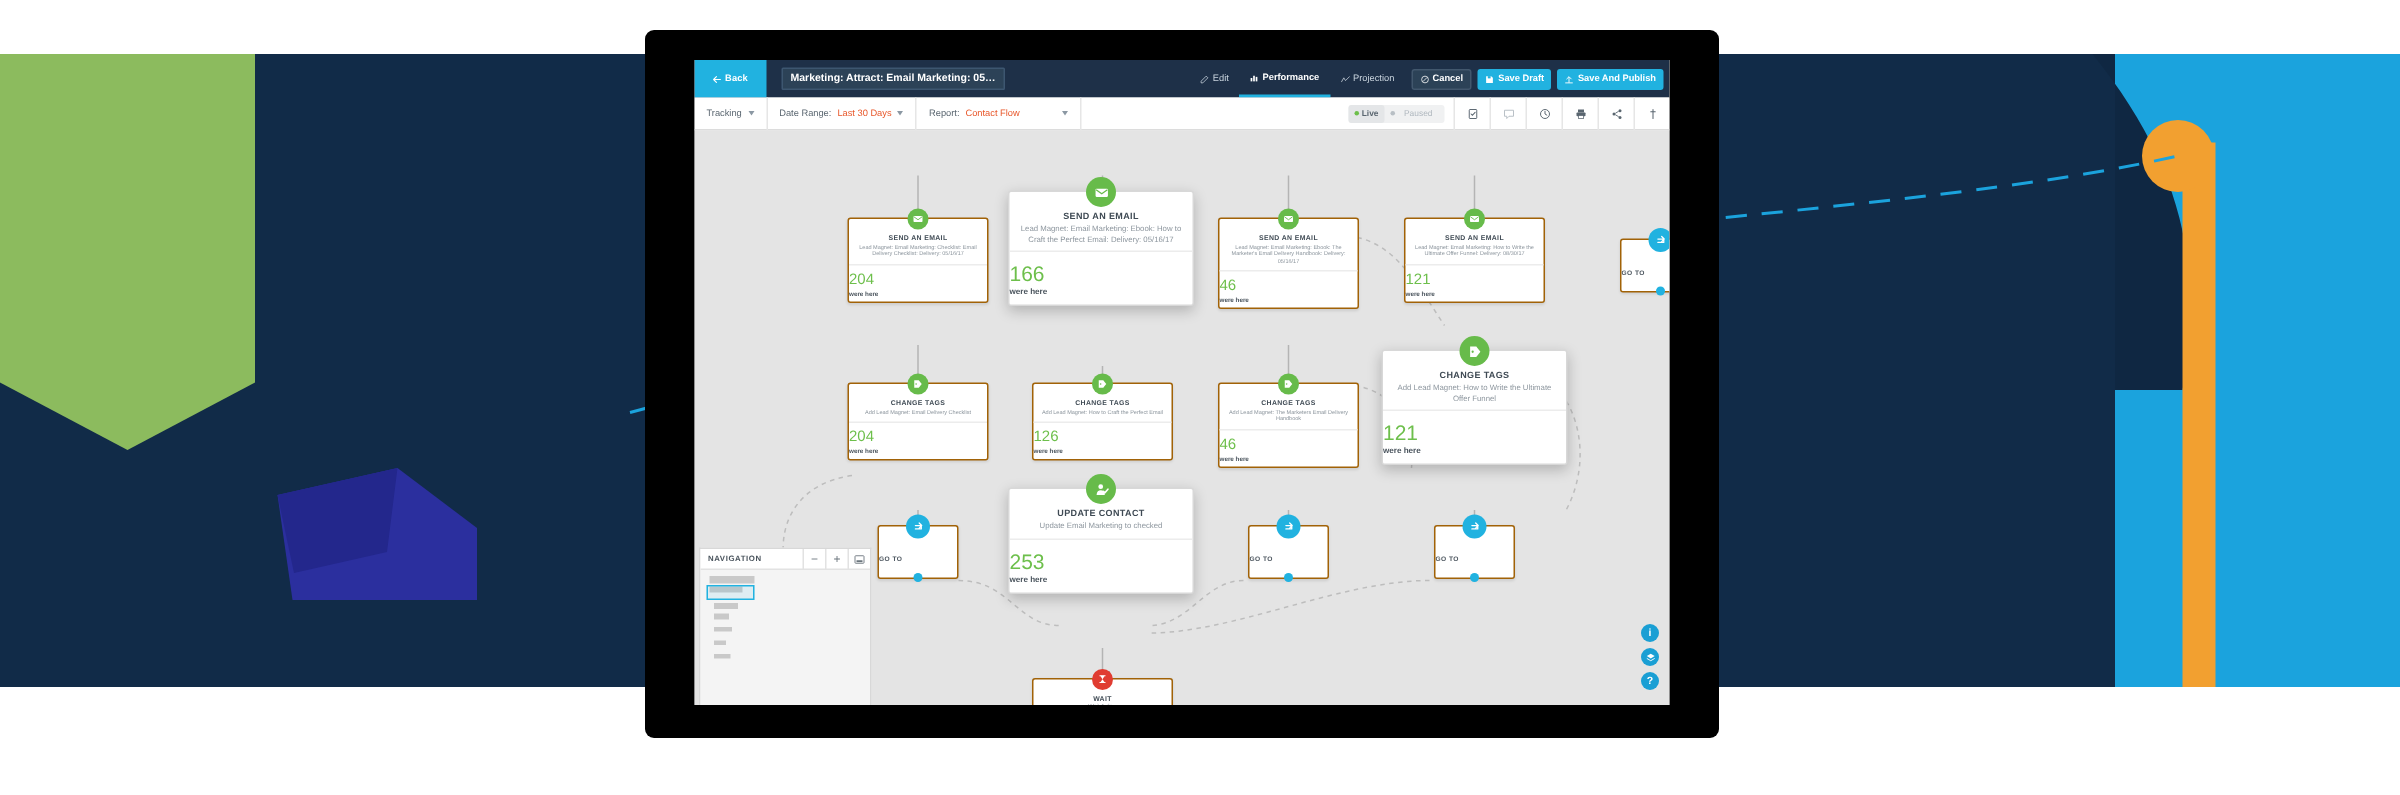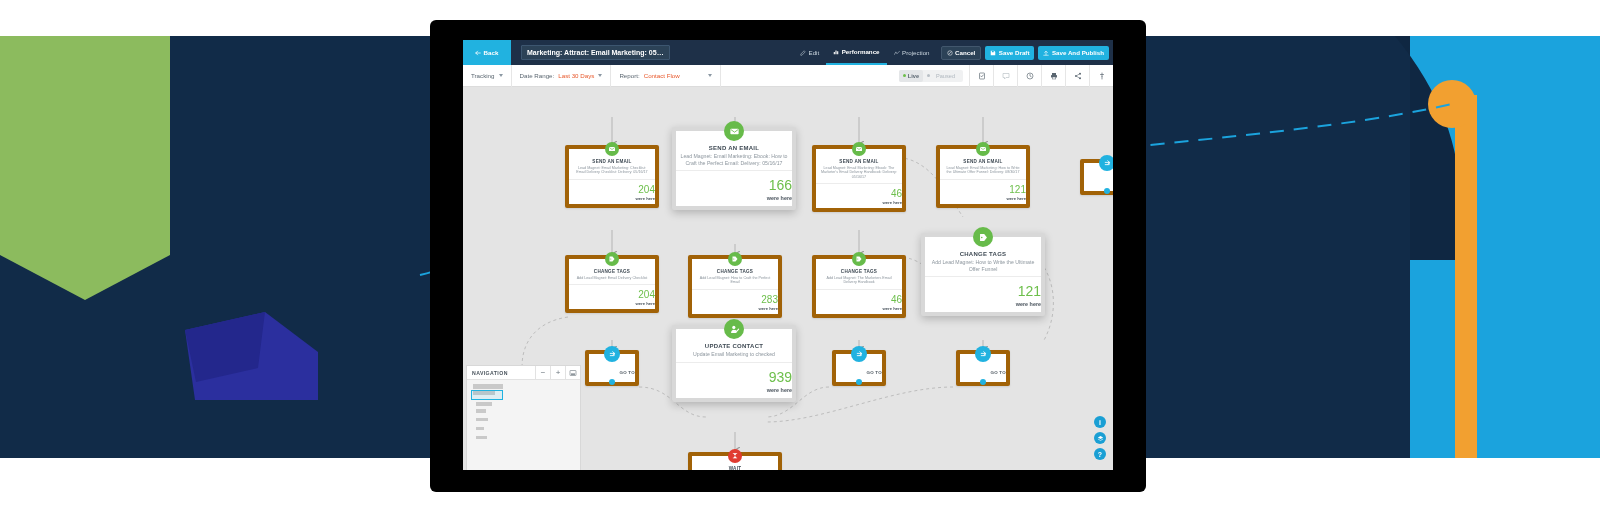--- a/index.html
+++ b/index.html
@@ -100,23 +100,23 @@
   
   .canvas {
     position:absolute; left:0; top:47px; width:650px; height:383px;
     background:#e4e4e4; overflow:hidden;
   }
   .canvas-inner { position:absolute; inset:0; }
 
   
   .node {
     position:absolute; background:#ffffff;
-    border:4px solid #a16207; border-radius:2px;
+    border:1px solid #a16207; border-radius:2px;
     box-shadow:0 1px 2px rgba(0,0,0,.10);
-    display:flex; flex-direction:column; align-items:flex-end;
+    display:flex; flex-direction:column; align-items:flex-start;
     text-align:center;
   }
   .node.big { box-shadow:0 3px 9px rgba(0,0,0,.22); border-color:#d8d8d8; z-index:4; }
   .node-icon {
     border-radius:50%; display:flex; align-items:center; justify-content:center;
     background:#67bb4a; color:#fff; position:absolute; left:50%;
   }
   .node-body { padding:0 4px 4px; width:100%; }
   .node-title { font-weight:bold; color:#3f4a54; letter-spacing:.25px; }
   .node-desc { color:#8d969e; line-height:1.25; }
@@ -451,21 +451,21 @@
             <svg viewBox="0 0 16 16" width="8" height="8">
                 <path d="M3 3 H9 L13 8 L9 13 H3 Z" fill="#fff"></path>
                 <circle cx="5.5" cy="8" r="1.1" fill="#67bb4a"></circle>
               </svg>
           </div>
           <div class="node-body">
             <div class="node-title">CHANGE TAGS</div>
             <div class="node-desc">Add Lead Magnet: How to Craft the Perfect Email</div>
           </div>
           <div class="node-divider"></div>
-          <div class="node-count">283</div>
+          <div class="node-count">126</div>
           <div class="node-where">were here</div>
         </div>
 
         <div class="node sm" style="left:349px; top:168px;">
           <div class="node-icon">
             <svg viewBox="0 0 16 16" width="8" height="8">
                 <path d="M3 3 H9 L13 8 L9 13 H3 Z" fill="#fff"></path>
                 <circle cx="5.5" cy="8" r="1.1" fill="#67bb4a"></circle>
               </svg>
           </div>
@@ -510,21 +510,21 @@
                 <circle cx="7" cy="5" r="2.3" fill="#fff"></circle>
                 <path d="M3 13 C3 9.8 5 8.5 7 8.5 C9 8.5 11 9.8 11 13 Z" fill="#fff"></path>
                 <path d="M9.5 9.5 L11 11 L14 7.5" stroke="#fff" stroke-width="1.6" fill="none" stroke-linecap="round"></path>
               </svg>
           </div>
           <div class="node-body">
             <div class="node-title">UPDATE CONTACT</div>
             <div class="node-desc">Update Email Marketing to checked</div>
           </div>
           <div class="node-divider"></div>
-          <div class="node-count">939</div>
+          <div class="node-count">253</div>
           <div class="node-where">were here</div>
         </div>
 
         <div class="node goto" style="left:369px; top:263px;">
           <div class="node-icon">
             <svg viewBox="0 0 16 16" width="9" height="9">
                 <path d="M4 6 H11 M8.5 3 L11.5 6 L8.5 9 M11 6 V10 H4" stroke="#fff" stroke-width="1.5" fill="none" stroke-linecap="round" stroke-linejoin="round"></path>
               </svg>
           </div>
           <div class="gt-label">GO TO</div>

